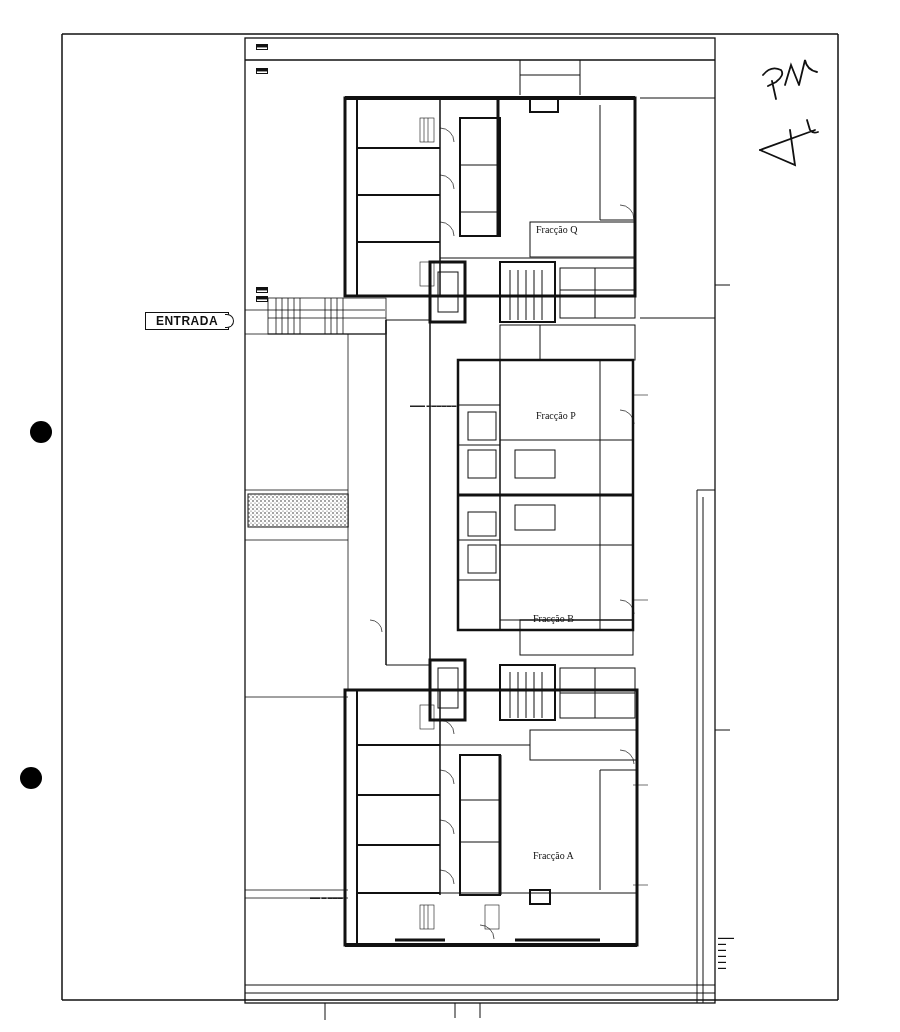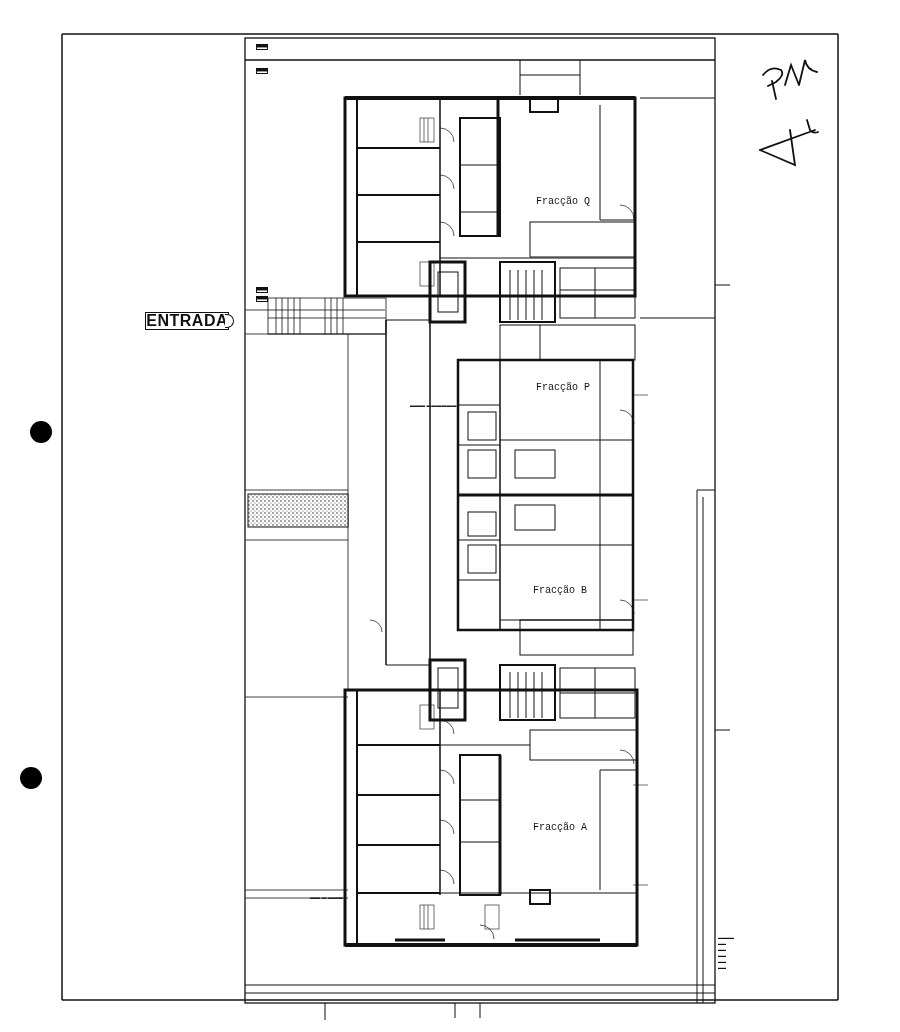--- a/index.html
+++ b/index.html
@@ -1,20 +1,20 @@
 <!DOCTYPE html>
 <html><head>
 <meta charset="utf-8">
 <style>
   html,body{margin:0;padding:0;background:#fff;}
   body{width:900px;height:1032px;position:relative;overflow:hidden;font-family:"Liberation Sans",sans-serif;color:#111;}
   #plan{position:absolute;left:0;top:0;width:900px;height:1032px;}
   .lbl{position:absolute;font-family:"Liberation Sans",sans-serif;font-size:9px;color:#222;white-space:nowrap;}
-  .frac{position:absolute;font-family:Liberation Mono, monospace;font-size:10px;color:#111;white-space:nowrap;}
-  .entrada{position:absolute;left:145px;top:312px;width:82px;height:16px;border:1.5px solid #111;font-weight:bold;font-size:16px;line-height:16px;text-align:right;letter-spacing:0.5px;background:#fff;}
+  .frac{position:absolute;font-family:Liberation Serif, serif;font-size:10px;color:#111;white-space:nowrap;margin-top:28px;}
+  .entrada{position:absolute;left:145px;top:312px;width:82px;height:16px;border:1.5px solid #111;font-weight:bold;font-size:12px;line-height:16px;text-align:center;letter-spacing:0.5px;background:#fff;}
   .entrada:after{content:"";position:absolute;right:-6px;top:1px;width:8px;height:12px;border:1.5px solid #111;border-left:none;border-radius:0 8px 8px 0;background:#fff;}
   .tiny{position:absolute;font-size:5px;font-weight:bold;color:#111;background:#111;color:#fff;padding:0 1px;line-height:6px;}
   .hole{position:absolute;border-radius:50%;background:#000;}
   .legend{position:absolute;left:718px;top:935px;font-size:4px;line-height:6px;}
 </style>
 </head>
 <body>
 
 <svg id="plan" viewBox="0 0 900 1032" xmlns="http://www.w3.org/2000/svg">
   <defs>

